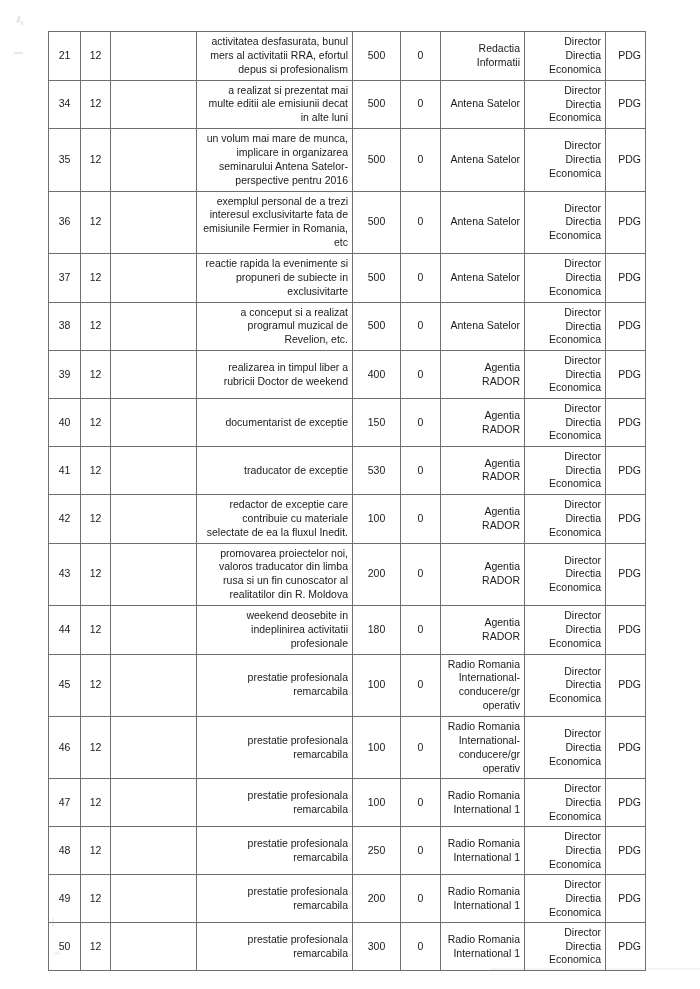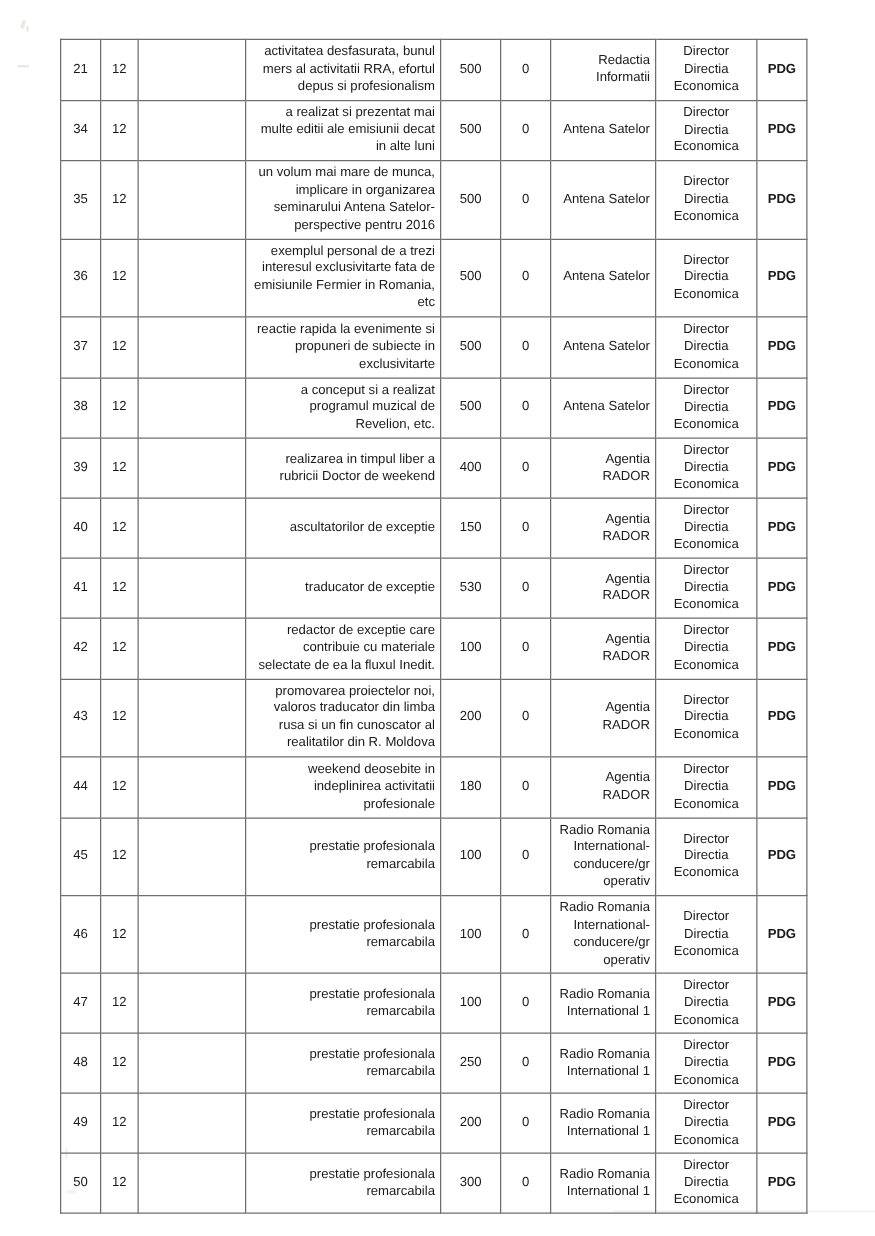--- a/index.html
+++ b/index.html
@@ -65,30 +65,29 @@
   col.c-appr  { width: 81px; }
   col.c-pdg   { width: 40px; }
 
   td.nr, td.luna, td.suma, td.zero {
     text-align: center;
   }
   td.name { }
   td.desc { text-align: right; }
   td.unit { text-align: right; }
   td.appr {
-    text-align: center;
+    text-align: right;
     vertical-align: top;
     padding-top: 2px;
     line-height: 1.3;
   }
   td.pdg {
-    text-align: center;
+    text-align: right;
     vertical-align: bottom;
     padding-bottom: 3px;
-    font-weight: bold;
   }
 </style>
 </head>
 <body>
 
 <div class="page">
 
   <div class="artifact art-1"></div>
   <div class="artifact art-2"></div>
   <div class="artifact art-3"></div>
@@ -183,21 +182,21 @@
           <td class="suma">400</td>
           <td class="zero">0</td>
           <td class="unit">Agentia RADOR</td>
           <td class="appr">Director Directia Economica</td>
           <td class="pdg">PDG</td>
         </tr>
         <tr>
           <td class="nr">40</td>
           <td class="luna">12</td>
           <td class="name"></td>
-          <td class="desc">ascultatorilor de exceptie</td>
+          <td class="desc">documentarist de exceptie</td>
           <td class="suma">150</td>
           <td class="zero">0</td>
           <td class="unit">Agentia RADOR</td>
           <td class="appr">Director Directia Economica</td>
           <td class="pdg">PDG</td>
         </tr>
         <tr>
           <td class="nr">41</td>
           <td class="luna">12</td>
           <td class="name"></td>

